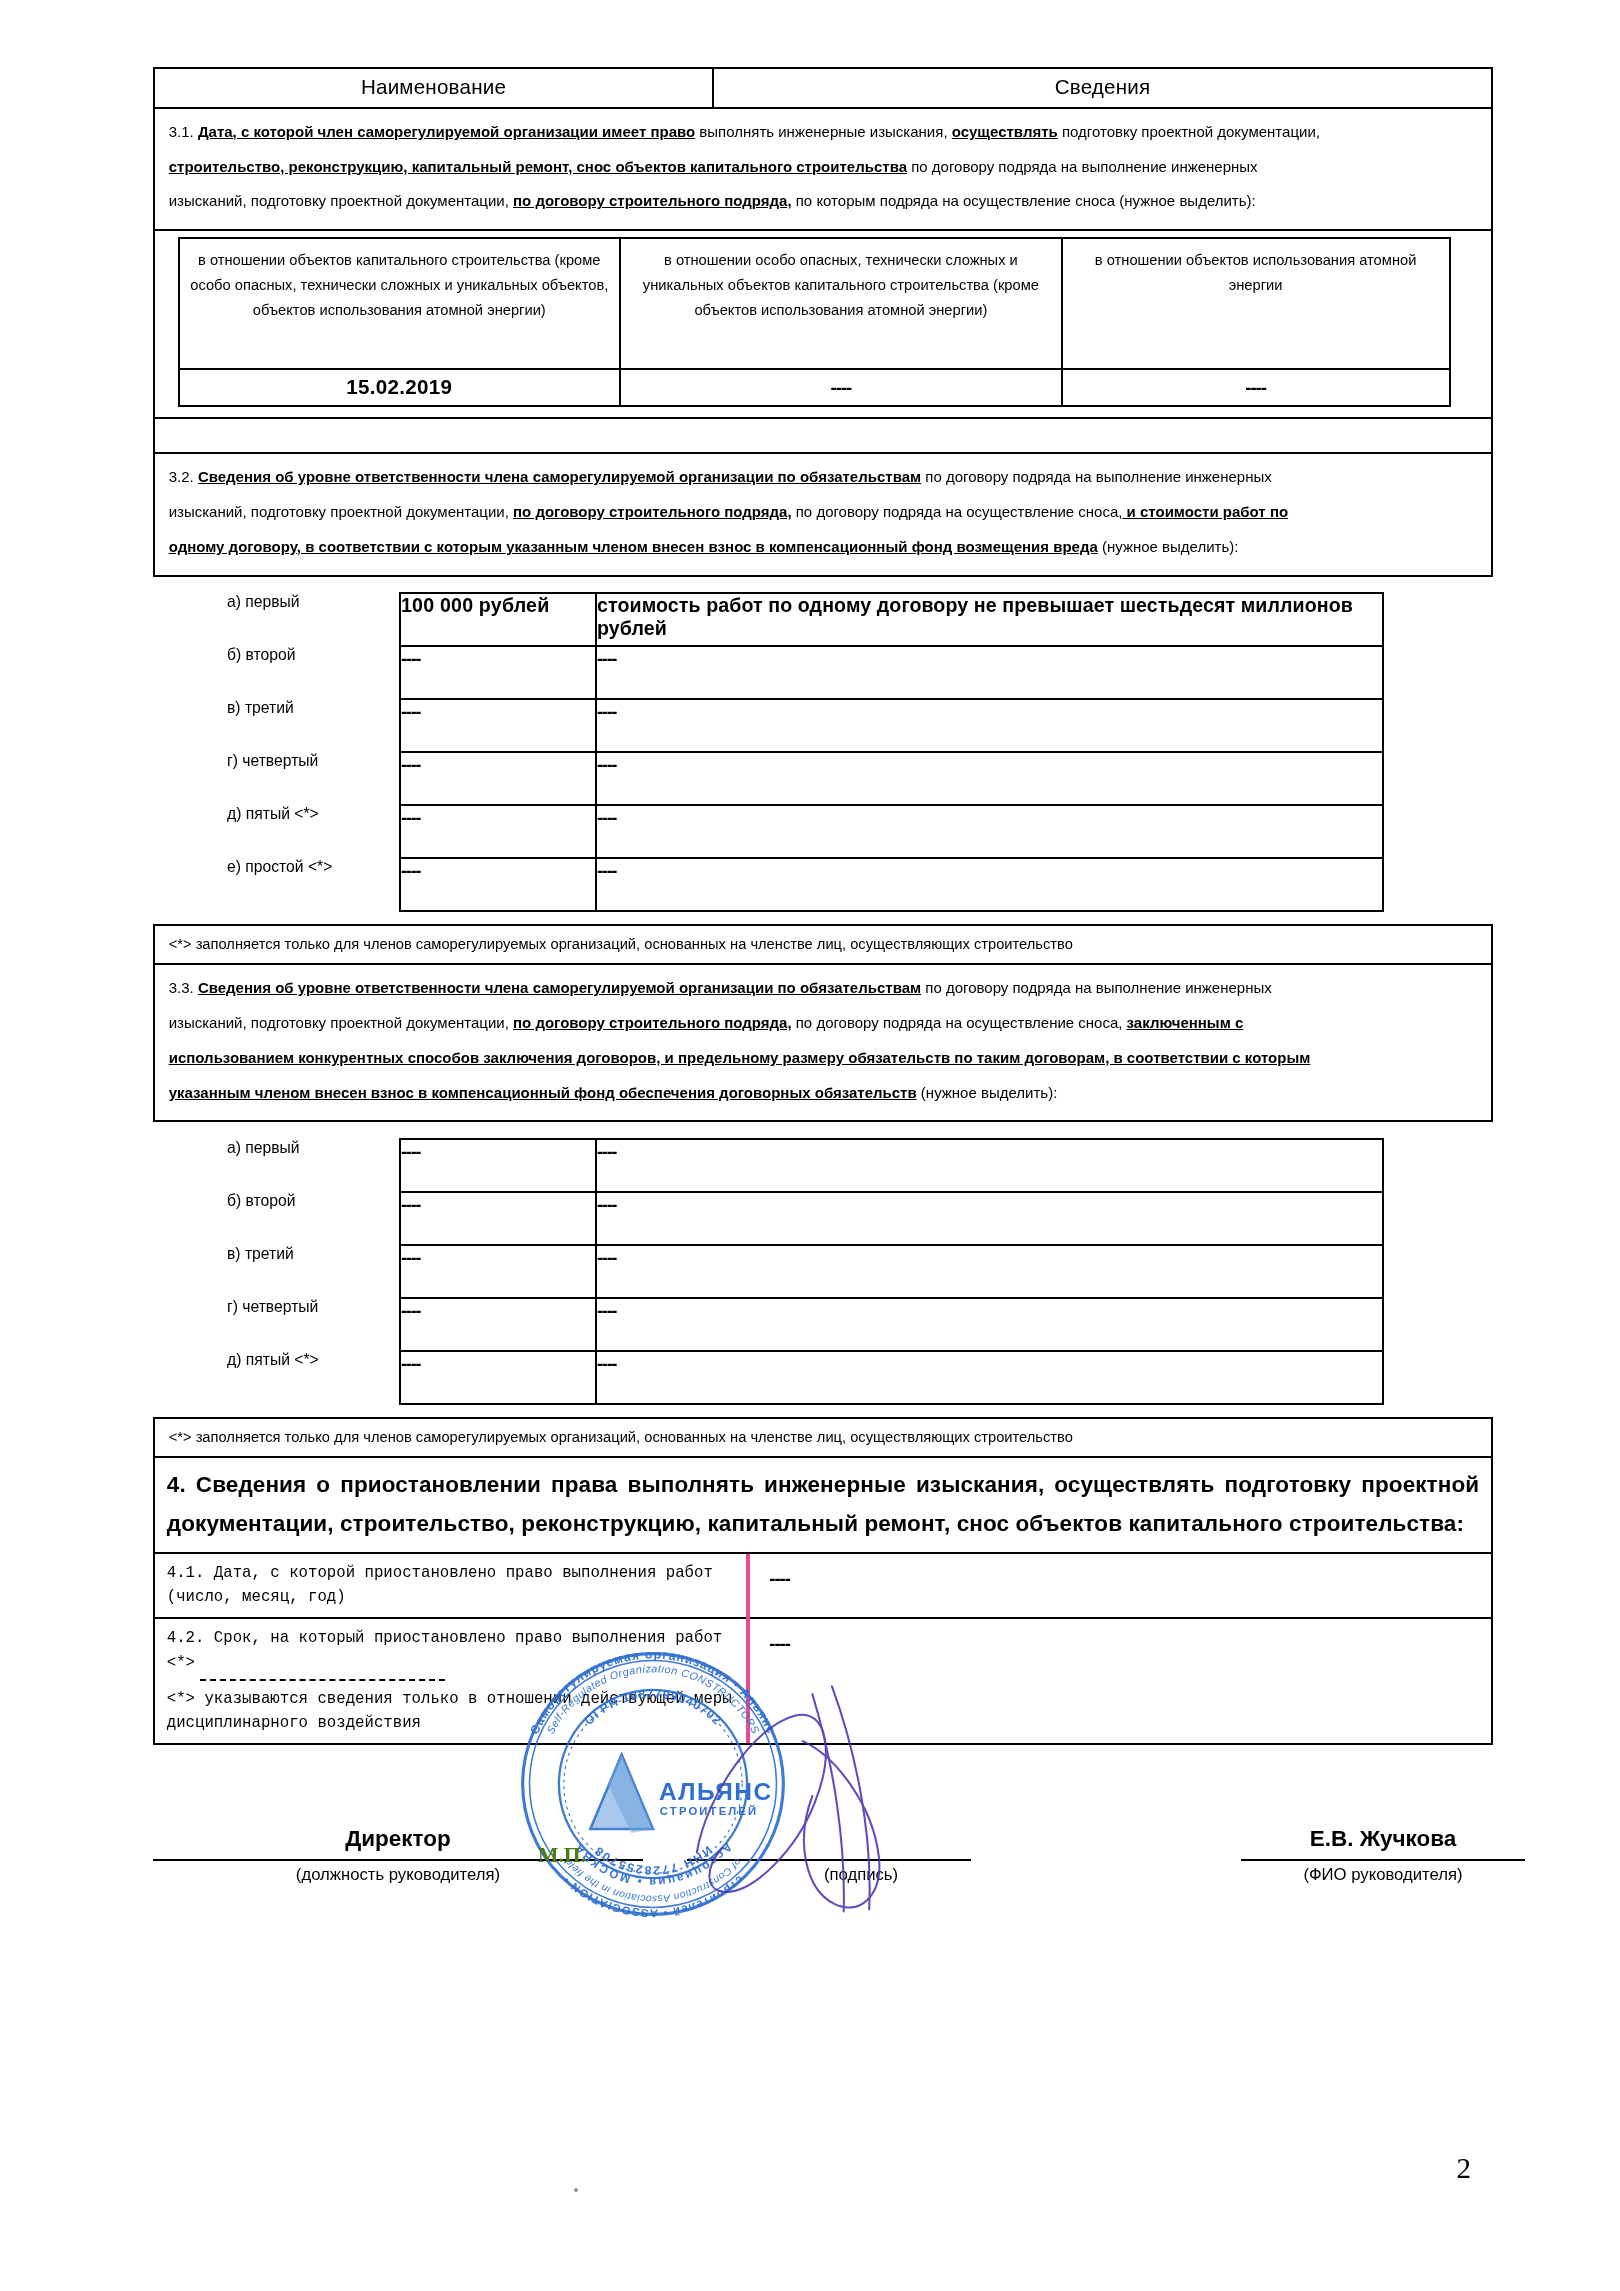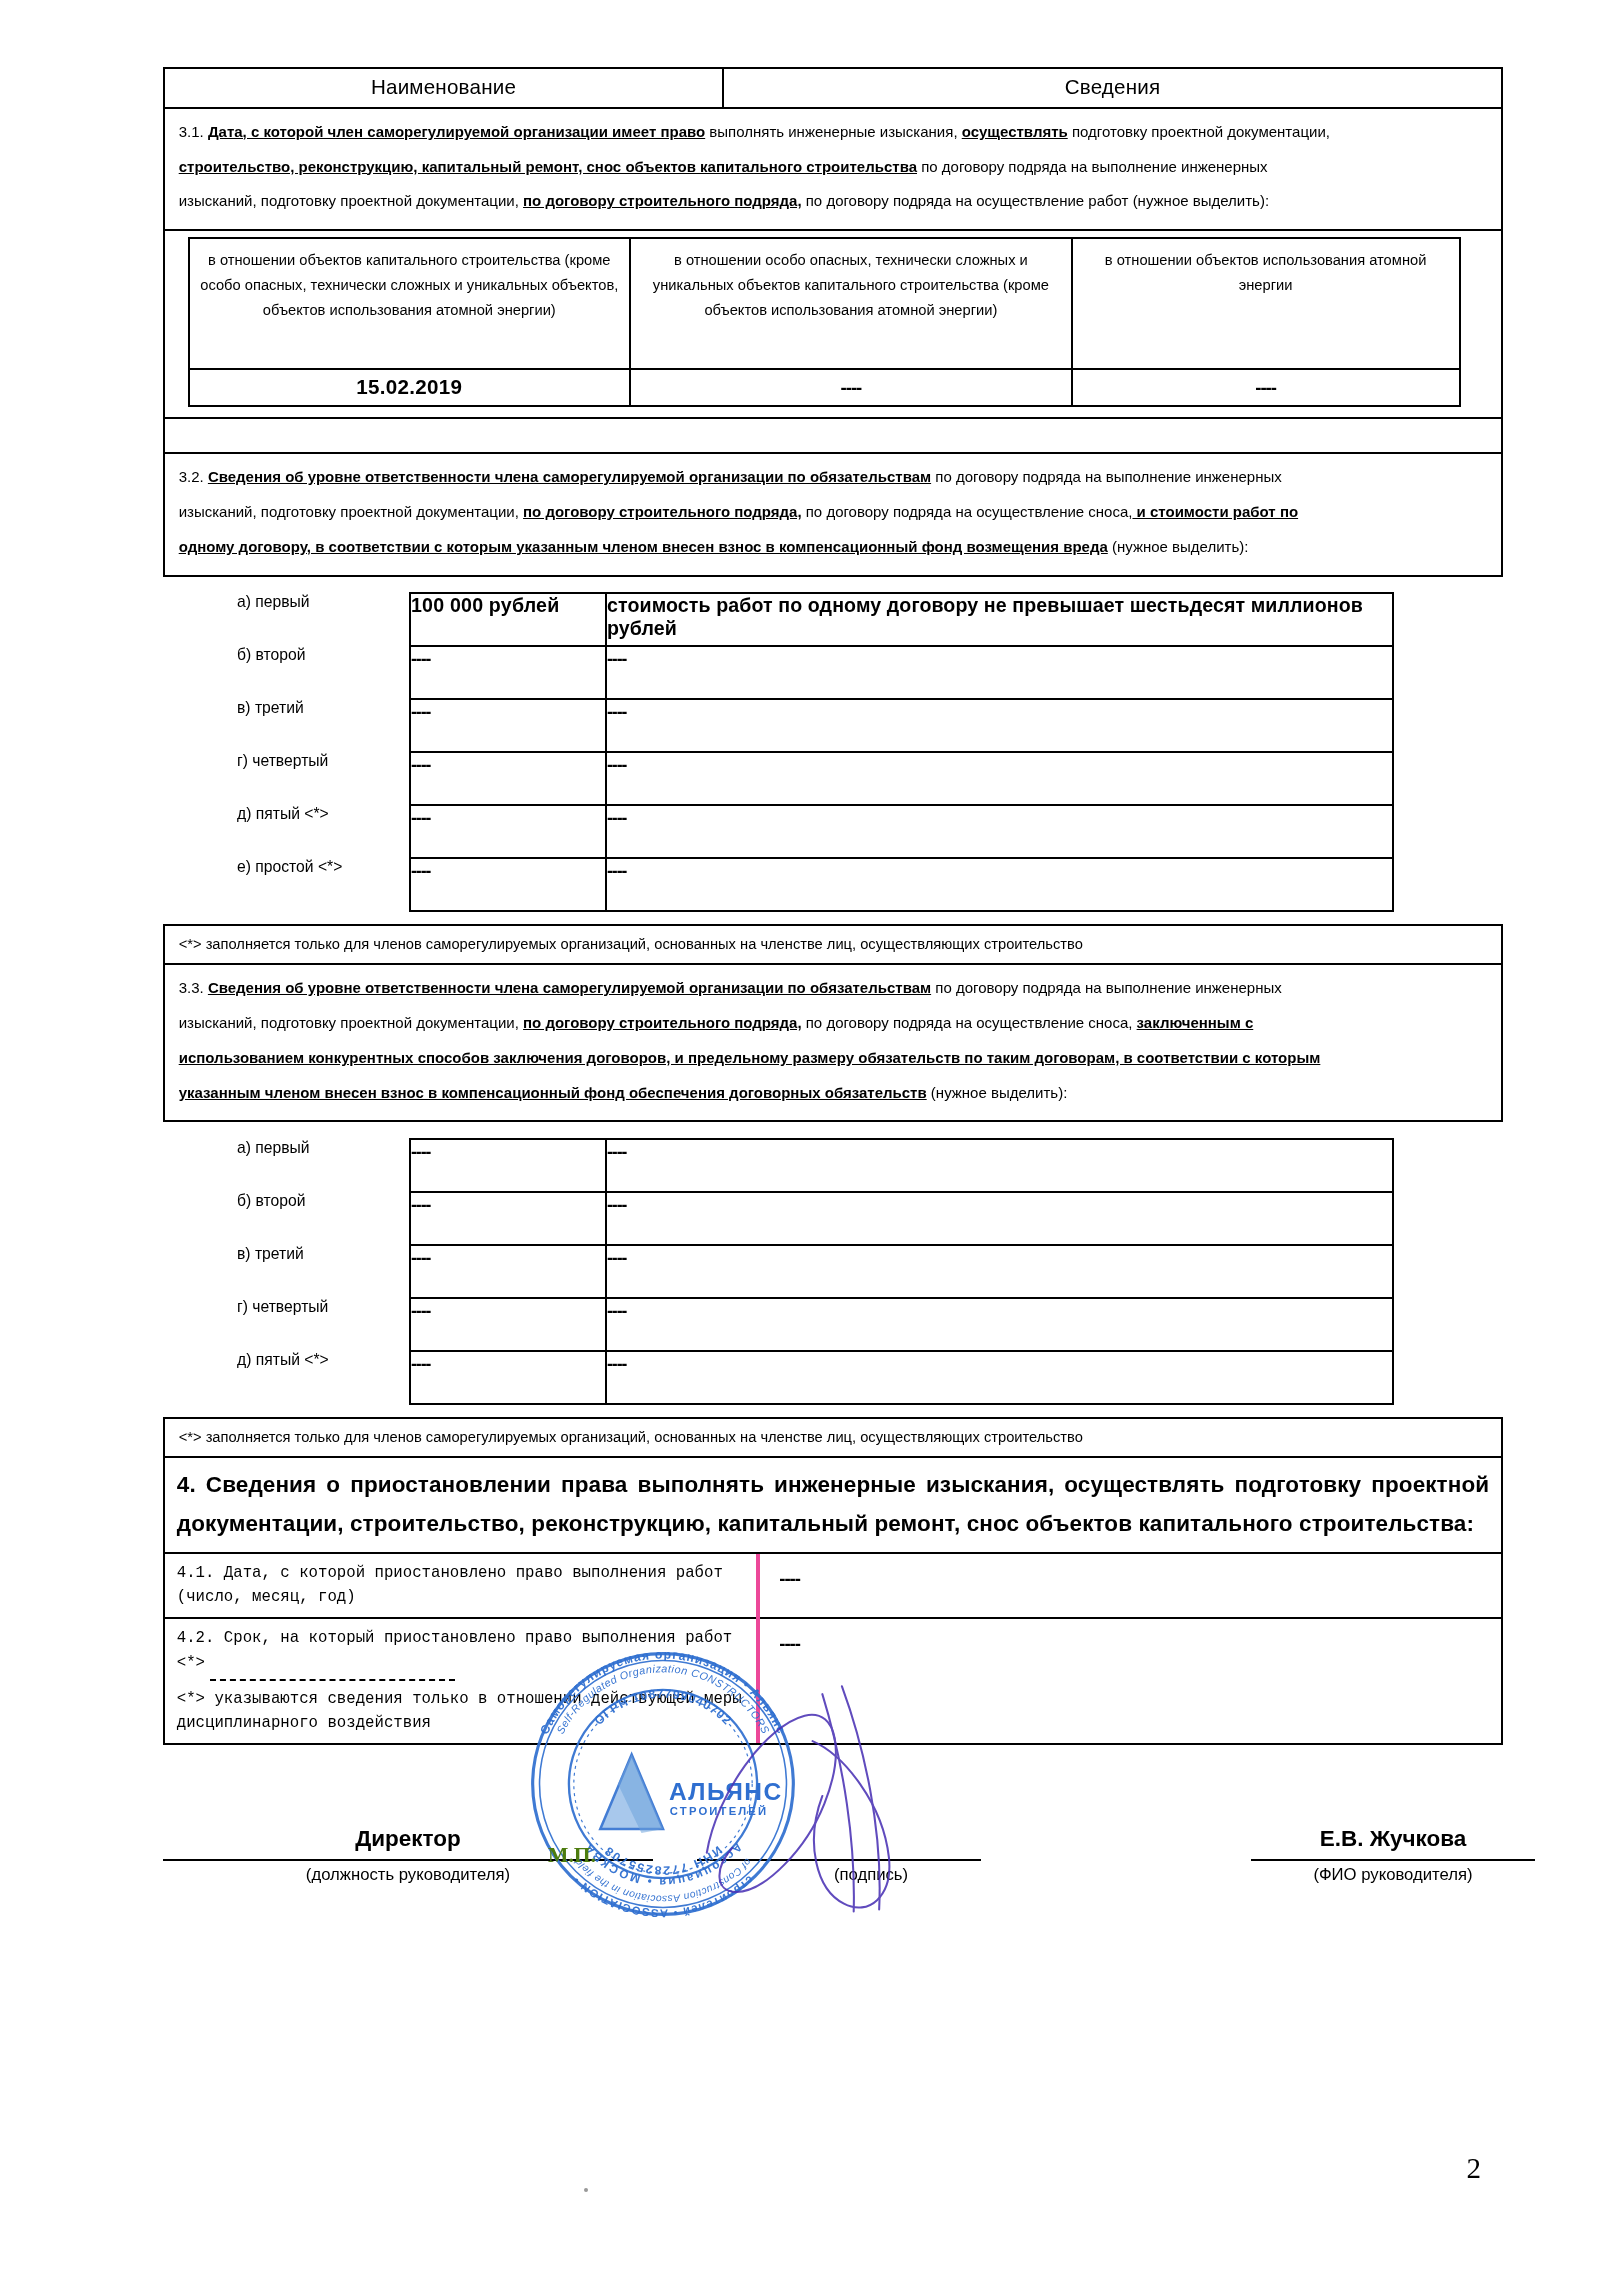--- a/index.html
+++ b/index.html
@@ -12,21 +12,21 @@
     width: 1620px;
     height: 2292px;
     position: relative;
     font-family: "Liberation Sans", "DejaVu Sans", sans-serif;
     color: #000000;
     -webkit-font-smoothing: antialiased;
   }
 
   .page {
     position: absolute;
-    left: 11px; top: 0;
+    left: 1px; top: 0;
     width: 1560px;
     height: 2292px;
     overflow: hidden;
   }
 
   
   .doc-table {
     position: absolute;
     left: 152px;
     top: 67px;
@@ -284,21 +284,21 @@
       <td class="hdr-cell">Наименование</td>
       <td class="hdr-cell">Сведения</td>
     </tr>
 
 
     <tr>
       <td colspan="2" class="para-cell">
         <span>3.1.</span>
         <span class="u">Дата, с которой член саморегулируемой организации имеет право</span><span class="n"> выполнять инженерные изыскания, </span><span class="u">осуществлять</span><span class="n"> подготовку проектной документации,</span><br>
         <span class="u">строительство, реконструкцию, капитальный ремонт, снос объектов капитального строительства</span><span class="n"> по договору подряда на выполнение инженерных</span><br>
-        <span class="n">изысканий, подготовку проектной документации, </span><span class="u">по договору строительного подряда,</span><span class="n"> по договору подряда на осуществление работ (нужное выделить):</span>
+        <span class="n">изысканий, подготовку проектной документации, </span><span class="u">по договору строительного подряда,</span><span class="n"> по которым подряда на осуществление сноса (нужное выделить):</span>
       </td>
     </tr>
 
     <tr>
       <td colspan="2" style="padding:0 0 9.8px 0 !important;">
         <table class="t31">
           <tbody>
                 <tr>
             <th class="h" style="width:424px">в отношении объектов капитального строительства (кроме особо опасных, технически сложных и уникальных объектов, объектов использования атомной энергии)</th>
             <th class="h" style="width:424px">в отношении особо опасных, технически сложных и уникальных объектов капитального строительства (кроме объектов использования атомной энергии)</th>

